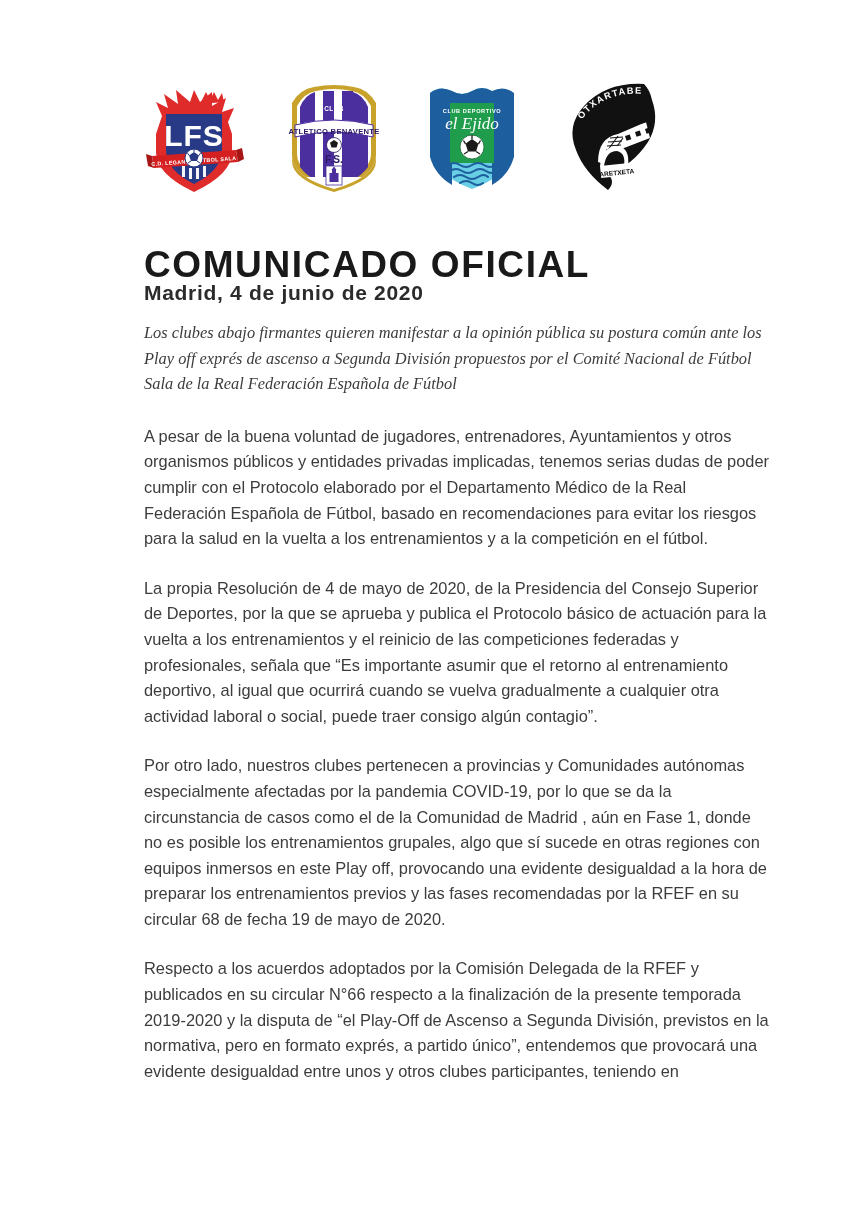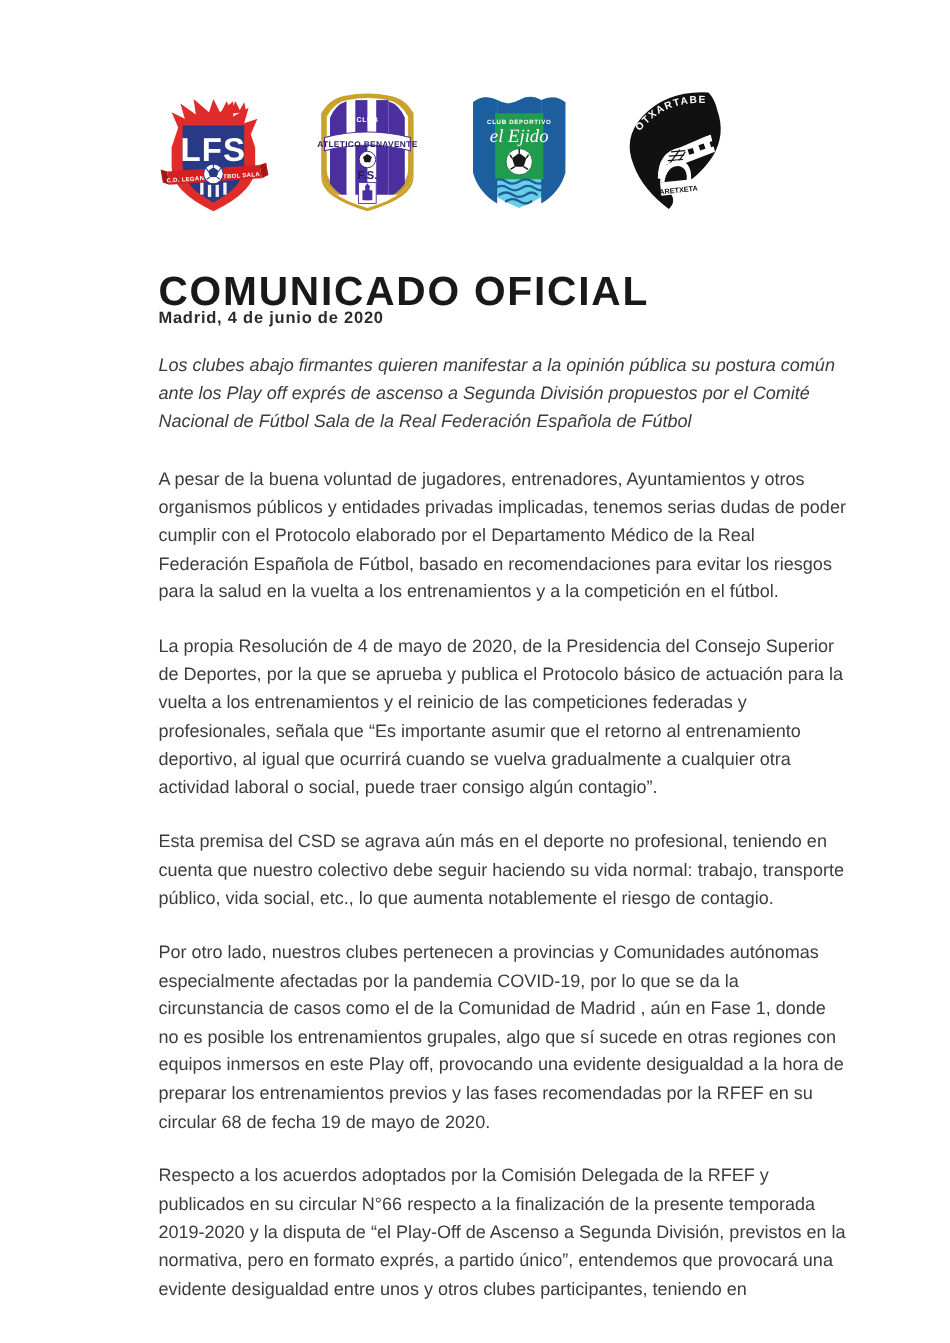--- a/index.html
+++ b/index.html
@@ -58,21 +58,21 @@
     color: #191919;
     line-height: 1.1;
     white-space: nowrap;
   }
 
   
   .dateline {
     position: absolute;
     left: 120px;
     top: 281px;
-    font-size: 15px;
+    font-size: 21px;
     font-weight: bold;
     letter-spacing: 0.7px;
     color: #2b2b2b;
   }
 
   
   .body-copy {
     position: absolute;
     left: 120px;
     top: 320px;
@@ -81,20 +81,21 @@
     font-size: 16.4px;
     line-height: 25.6px;
   }
   .body-copy p {
     margin: 0 0 24px 0;
     text-align: left;
   }
   .body-copy p.lead {
     font-style: italic;
     margin-bottom: 27px;
+    font-family: Liberation Serif, serif;
   }
   .body-copy p:last-child { margin-bottom: 0; }
 </style>
 </head>
 <body>
 
 <div class="page">
 
   <div class="logo-strip">
 
@@ -245,18 +246,17 @@
   </div>
 
   <h1 class="title">COMUNICADO OFICIAL</h1>
 
   <div class="dateline">Madrid, 4 de junio de 2020</div>
 
   <div class="body-copy">
     <p class="lead">Los clubes abajo firmantes quieren manifestar a la opinión pública su postura común ante los Play off exprés de ascenso a Segunda División propuestos por el Comité Nacional de Fútbol Sala de la Real Federación Española de Fútbol</p>
     <p>A pesar de la buena voluntad de jugadores, entrenadores, Ayuntamientos y otros organismos públicos y entidades privadas implicadas, tenemos serias dudas de poder cumplir con el Protocolo elaborado por el Departamento Médico de la Real Federación Española de Fútbol, basado en recomendaciones para evitar los riesgos para la salud en la vuelta a los entrenamientos y a la competición en el fútbol.</p>
     <p>La propia Resolución de 4 de mayo de 2020, de la Presidencia del Consejo Superior de Deportes, por la que se aprueba y publica el Protocolo básico de actuación para la vuelta a los entrenamientos y el reinicio de las competiciones federadas y profesionales, señala que “Es importante asumir que el retorno al entrenamiento deportivo, al igual que ocurrirá cuando se vuelva gradualmente a cualquier otra actividad laboral o social, puede traer consigo algún contagio”.</p>
-    <p>Esta premisa del CSD se agrava aún más en el deporte no profesional, teniendo en cuenta que nuestro colectivo debe seguir haciendo su vida normal: trabajo, transporte público, vida social, etc., lo que aumenta notablemente el riesgo de contagio.</p>
     <p>Por otro lado, nuestros clubes pertenecen a provincias y Comunidades autónomas especialmente afectadas por la pandemia COVID-19, por lo que se da la circunstancia de casos como el de la Comunidad de Madrid , aún en Fase 1, donde no es posible los entrenamientos grupales, algo que sí sucede en otras regiones con equipos inmersos en este Play off, provocando una evidente desigualdad a la hora de preparar los entrenamientos previos y las fases recomendadas por la RFEF en su circular 68 de fecha 19 de mayo de 2020.</p>
     <p>Respecto a los acuerdos adoptados por la Comisión Delegada de la RFEF y publicados en su circular N°66 respecto a la finalización de la presente temporada 2019-2020 y la disputa de “el Play-Off de Ascenso a Segunda División, previstos en la normativa, pero en formato exprés, a partido único”, entendemos que provocará una evidente desigualdad entre unos y otros clubes participantes, teniendo en</p>
   </div>
 
 </div>
 
 </body></html>

